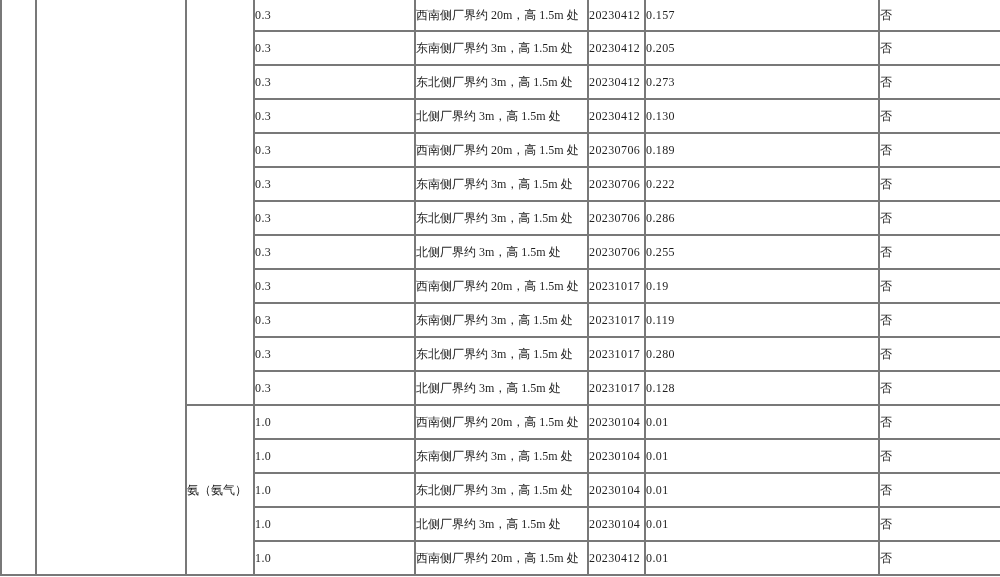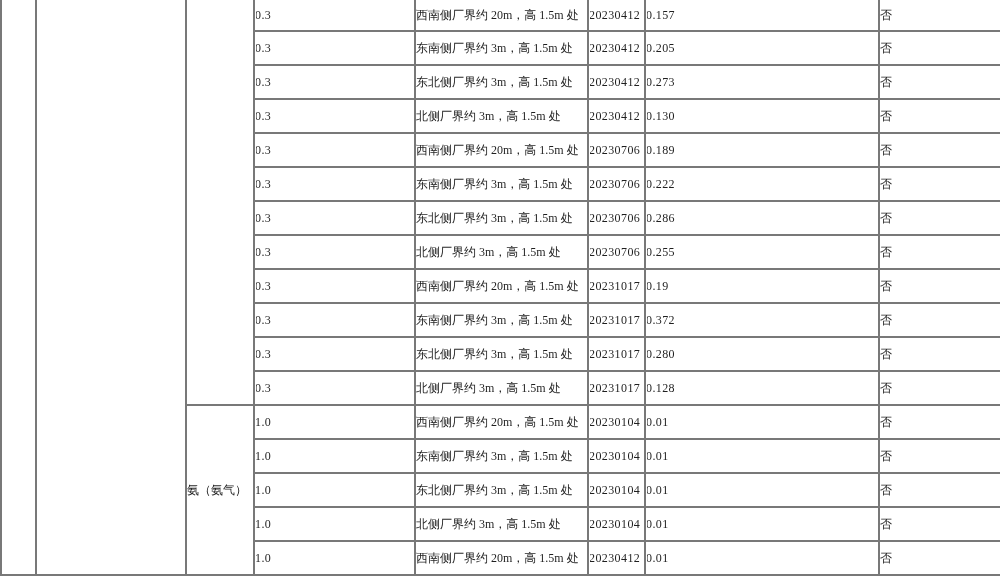--- a/index.html
+++ b/index.html
@@ -44,21 +44,21 @@
 
   col.w-a { width: 35px; }
   col.w-b { width: 150px; }
   col.w-c { width: 68px; }
   col.w-d { width: 161px; }
   col.w-e { width: 173px; }
   col.w-f { width: 57px; }
   col.w-g { width: 234px; }
   col.w-h { width: 122px; }
 
-  .num { letter-spacing: 0.4px; border-radius: 10px; }
+  .num { letter-spacing: 0.4px; }
 </style>
 </head>
 <body>
 
 <div class="page">
   <table class="monitoring">
     <colgroup>
       <col class="w-a">
         <col class="w-b">
         <col class="w-c">
@@ -132,21 +132,21 @@
           <td class="col-d num">0.3</td>
           <td class="col-e">西南侧厂界约 20m，高 1.5m 处</td>
           <td class="col-f num">20231017</td>
           <td class="col-g num">0.19</td>
           <td class="col-h">否</td>
         </tr>
         <tr>
           <td class="col-d num">0.3</td>
           <td class="col-e">东南侧厂界约 3m，高 1.5m 处</td>
           <td class="col-f num">20231017</td>
-          <td class="col-g num">0.372</td>
+          <td class="col-g num">0.119</td>
           <td class="col-h">否</td>
         </tr>
         <tr>
           <td class="col-d num">0.3</td>
           <td class="col-e">东北侧厂界约 3m，高 1.5m 处</td>
           <td class="col-f num">20231017</td>
           <td class="col-g num">0.280</td>
           <td class="col-h">否</td>
         </tr>
         <tr>

